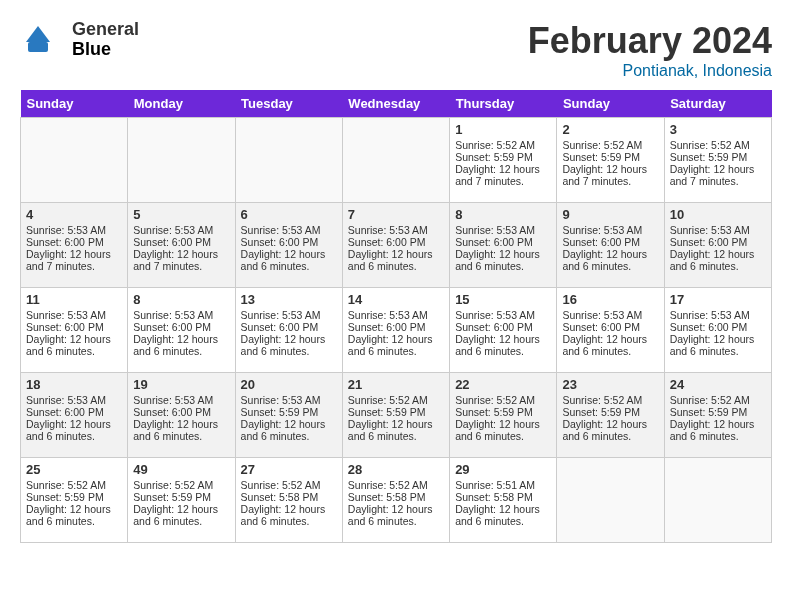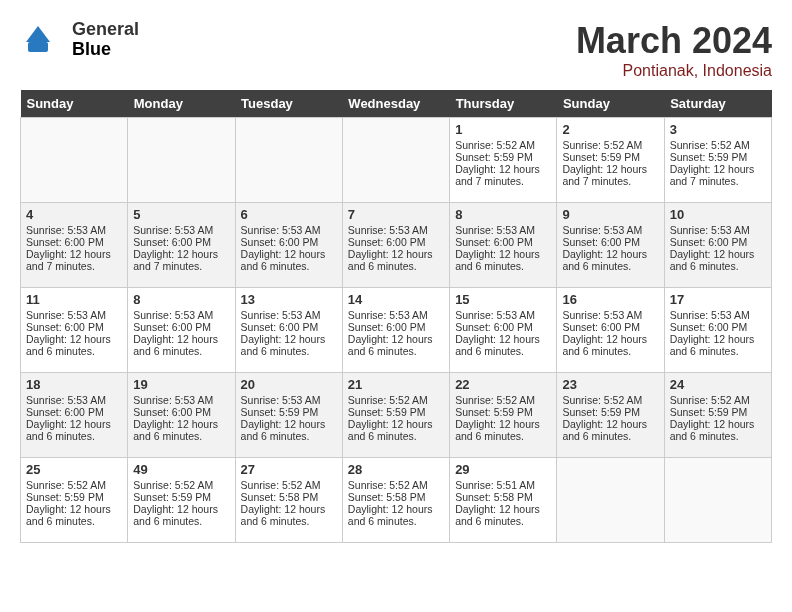--- a/index.html
+++ b/index.html
@@ -24,29 +24,29 @@
     .title-block {
       text-align: right;
     }
     .month-title {
       font-size: 36px;
       font-weight: bold;
       color: #333;
     }
     .location {
       font-size: 16px;
-      color: #7f1d1d;
+      color: #0369a1;
     }
     table {
       width: 100%;
       border-collapse: collapse;
       table-layout: fixed;
     }
     th {
-      background-color: #404040;
+      background-color: #6d28d9;
       color: #fff;
       text-align: left;
       padding: 6px 6px;
       font-size: 13px;
       font-weight: bold;
     }
     td {
       vertical-align: top;
       border: 1px solid #ccc;
       padding: 4px 5px;
@@ -78,21 +78,21 @@
       <rect x="8" y="20" width="20" height="10" fill="#2979c0" rx="2"></rect>
     </svg>
     <div>
       <div style="font-size:18px;font-weight:bold;color:#333;line-height:1.1;">
         <span style="color:#333;">General</span>
       </div>
       <div style="font-size:18px;font-weight:bold;color:#000000;line-height:1.1;">Blue</div>
     </div>
   </div>
   <div class="title-block">
-    <div class="month-title">March 2024</div>
+    <div class="month-title">February 2024</div>
     <div class="location">Pontianak, Indonesia</div>
   </div>
 </div>
 
 <table>
   <thead>
     <tr>
     <th>Sunday</th>
         <th>Monday</th>
         <th>Tuesday</th>

